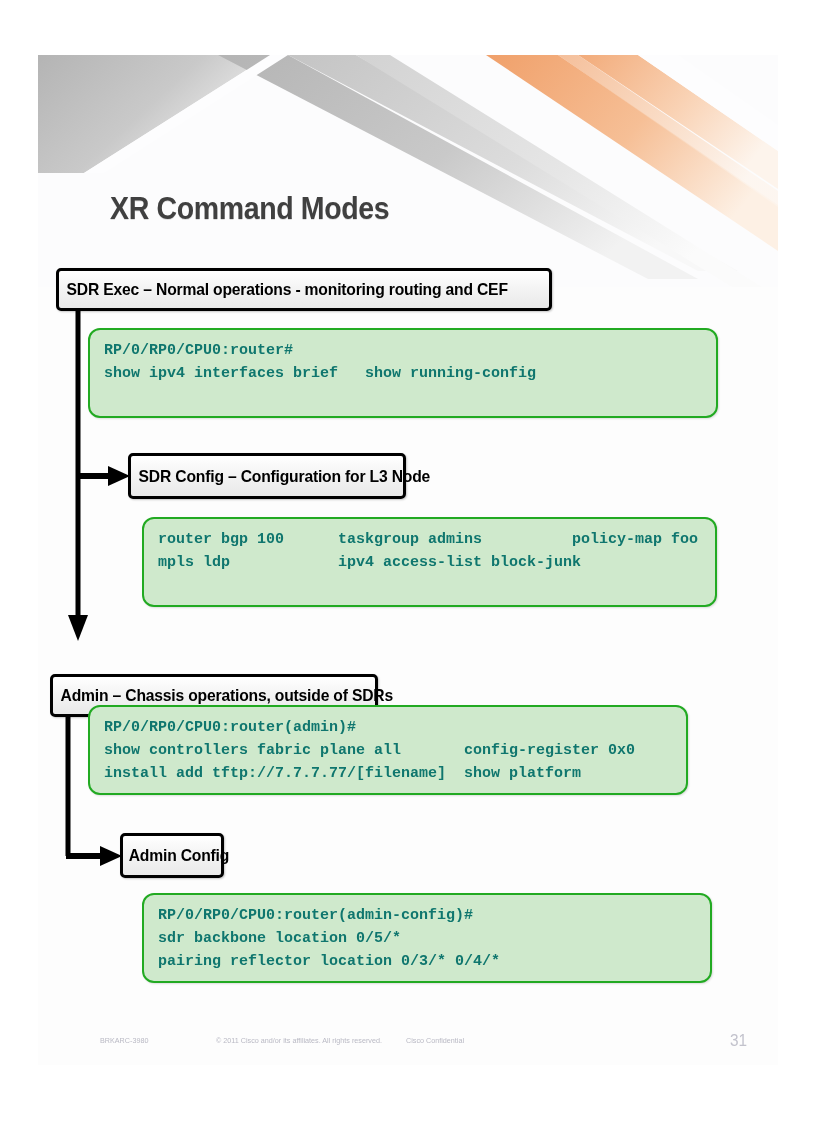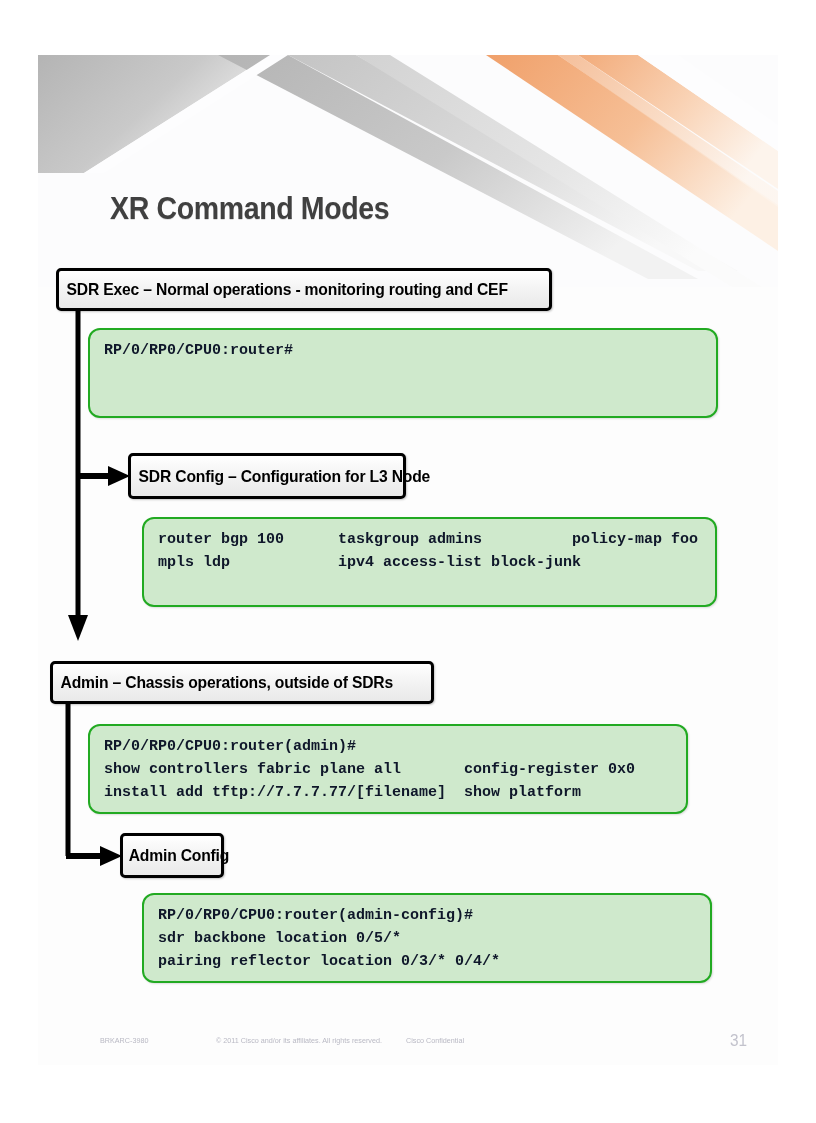--- a/index.html
+++ b/index.html
@@ -79,45 +79,45 @@
     font-weight: bold;
     white-space: nowrap;
     transform: scaleX(0.95);
     transform-origin: left center;
     padding-left: 8px;
     letter-spacing: -0.2px;
   }
 
   #box-sdr-exec     { left: 18px;  top: 213px; width: 496px; height: 43px; }
   #box-sdr-config   { left: 90px;  top: 398px; width: 278px; height: 46px; }
-  #box-admin        { left: 12px;  top: 606px; width: 384px; height: 43px; }
+  #box-admin        { left: 12px;  top: 619px; width: 328px; height: 43px; }
   #box-admin-config { left: 82px;  top: 778px; width: 104px; height: 45px; }
   #box-admin-config .mode-label { padding-left: 6px; }
 
   
   .code-box {
     position: absolute;
     box-sizing: border-box;
     border: 2.5px solid #22aa22;
     border-radius: 12px;
     background: #cfe9cc;
     padding: 10px 0 10px 14px;
     font-family: "Liberation Mono", "DejaVu Sans Mono", monospace;
     font-size: 15px;
     font-weight: bold;
-    color: #0f172a;
+    color: #0f766e;
     line-height: 1.53;
     box-shadow: 1px 1px 2px rgba(0,0,0,0.13);
     overflow: hidden;
   }
   .code-line { white-space: pre; }
 
   #code-exec         { left: 50px;  top: 273px; width: 630px; height: 90px; }
   #code-config       { left: 104px; top: 462px; width: 575px; height: 90px; }
-  #code-admin        { left: 50px;  top: 650px; width: 600px; height: 90px; margin-top: 19px; }
+  #code-admin        { left: 50px;  top: 650px; width: 600px; height: 90px; }
   #code-admin-config { left: 104px; top: 838px; width: 570px; height: 90px; }
 
   
   #connectors {
     position: absolute;
     left: 0; top: 0;
     width: 740px;
     height: 1010px;
     pointer-events: none;
   }
@@ -213,20 +213,21 @@
       <line x1="28" y1="801" x2="70" y2="801" stroke="#000000" stroke-width="6"></line>
       <polygon points="84,801 62,791 62,811" fill="#000000"></polygon>
     </svg>
 
     <div class="mode-box" id="box-sdr-exec">
       <span class="mode-label">SDR Exec – Normal operations - monitoring routing and CEF</span>
     </div>
 
     <div class="code-box" id="code-exec">
       <div class="code-line">RP/0/RP0/CPU0:router#</div>
+      <div class="code-line">show ipv4 interfaces brief   show running-config</div>
     </div>
 
     <div class="mode-box" id="box-sdr-config">
       <span class="mode-label">SDR Config – Configuration for L3 Node</span>
     </div>
 
     <div class="code-box" id="code-config">
       <div class="code-line">router bgp 100      taskgroup admins          policy-map foo</div>
       <div class="code-line">mpls ldp            ipv4 access-list block-junk</div>
     </div>

